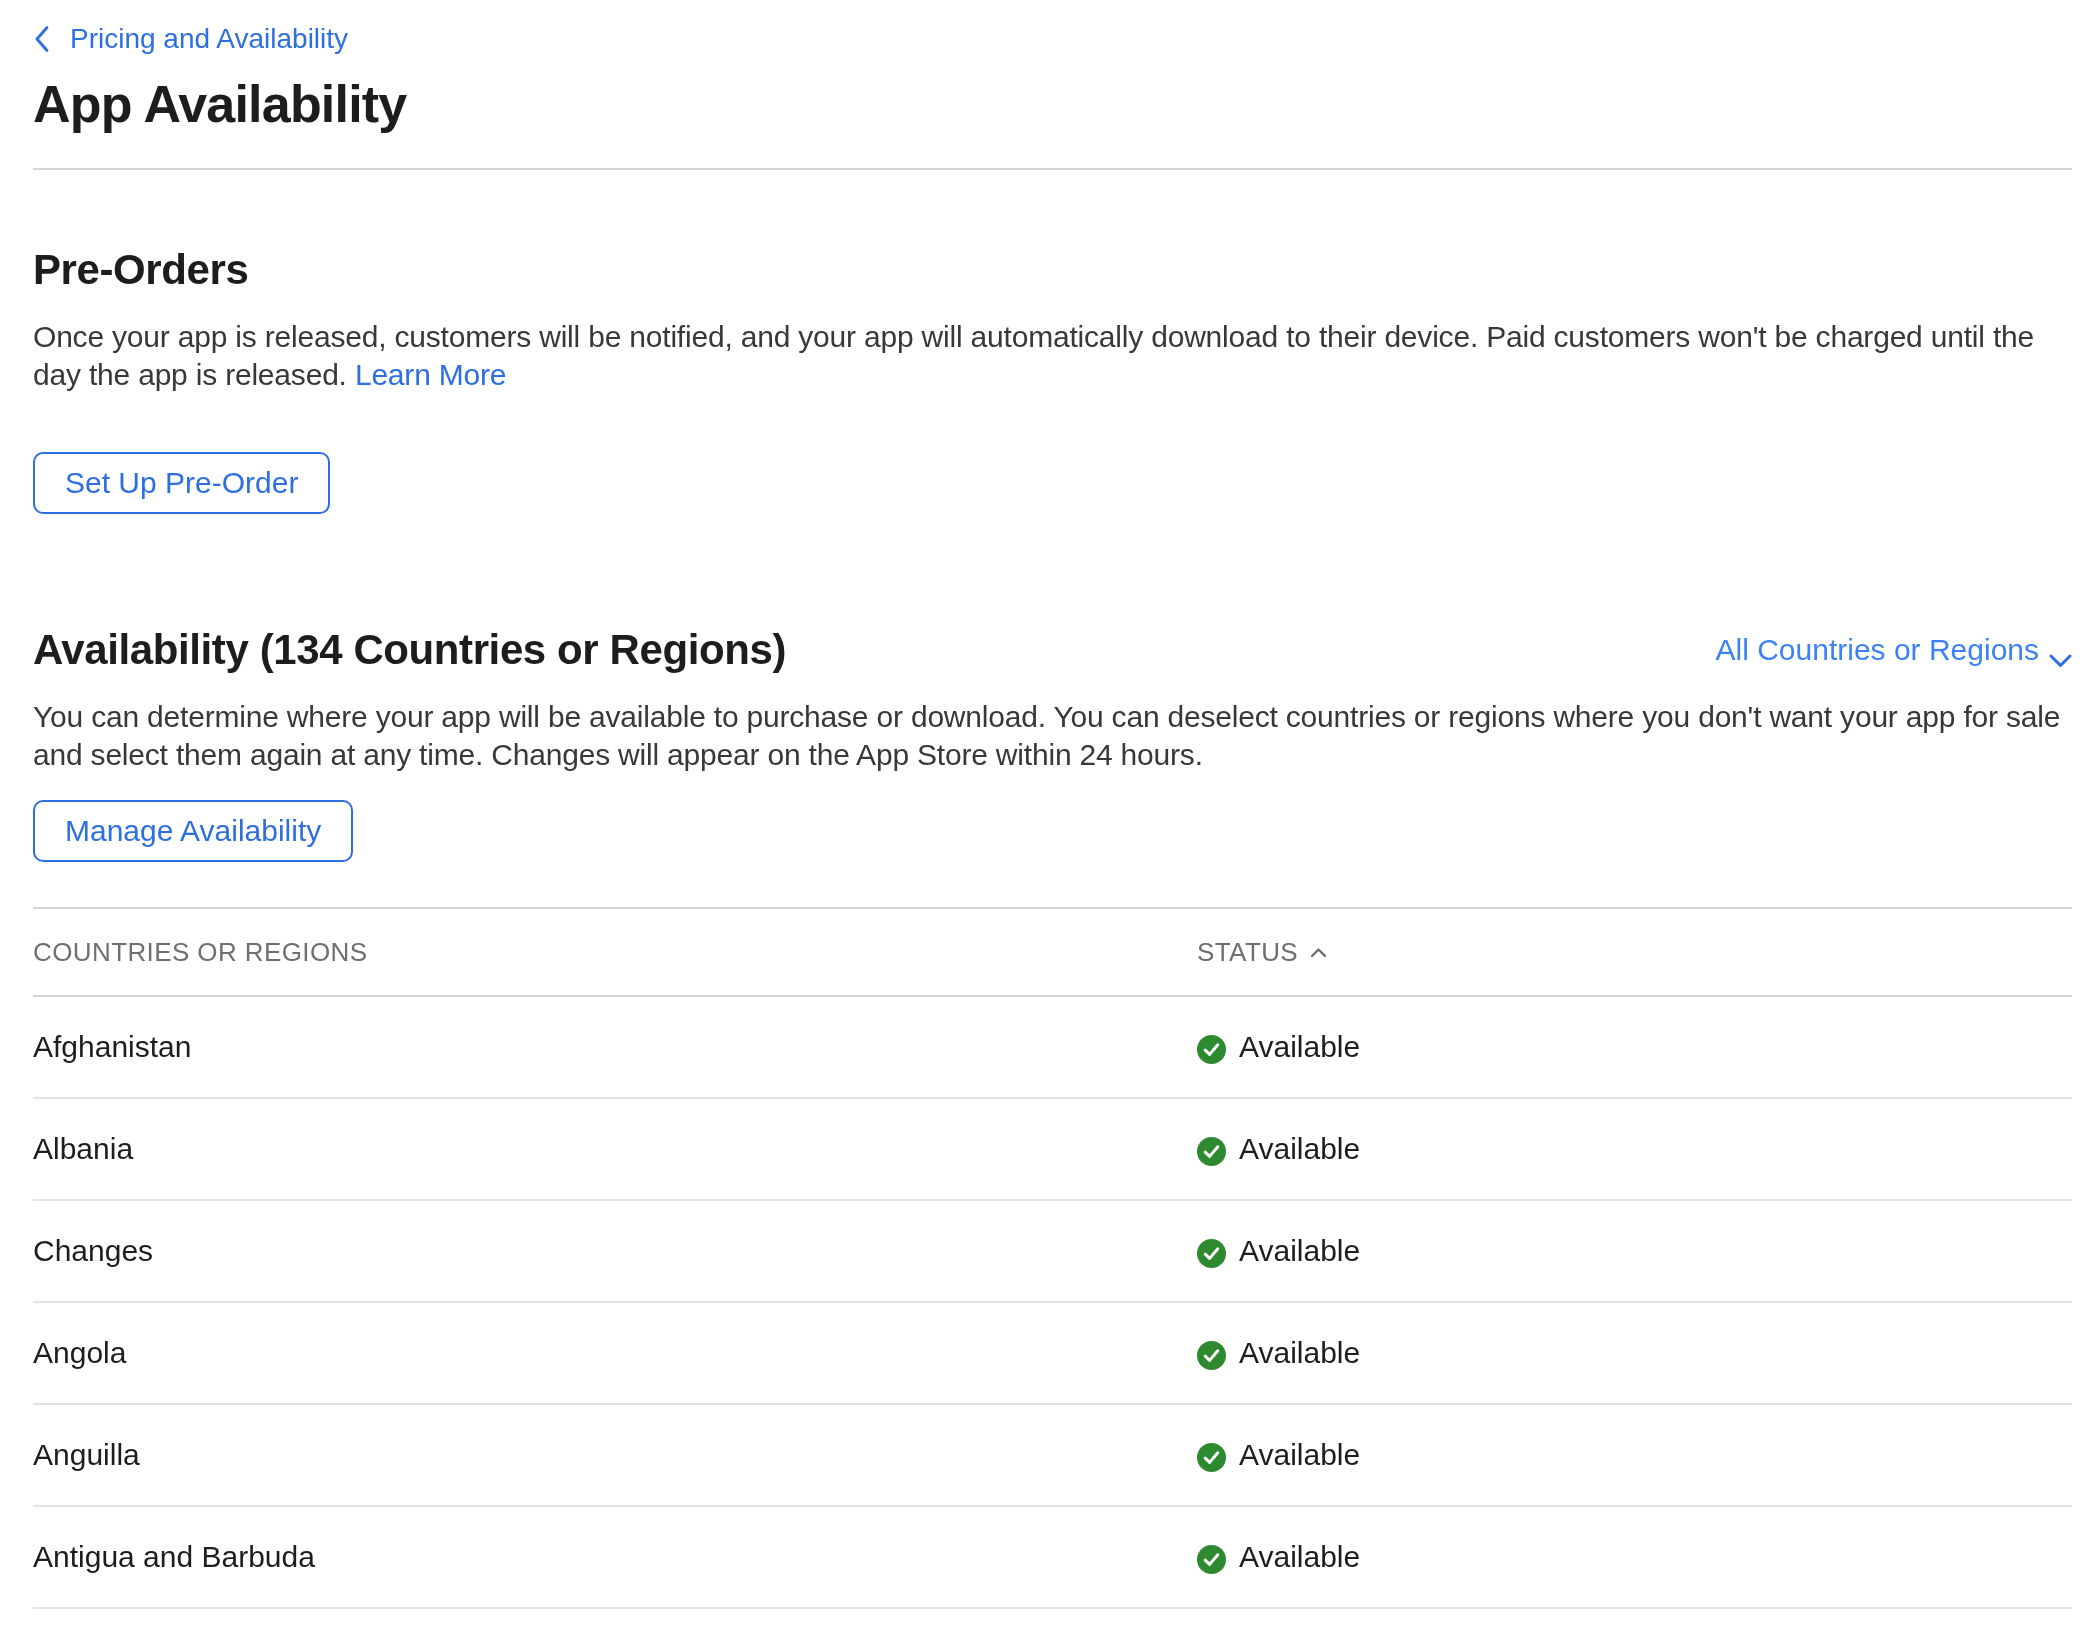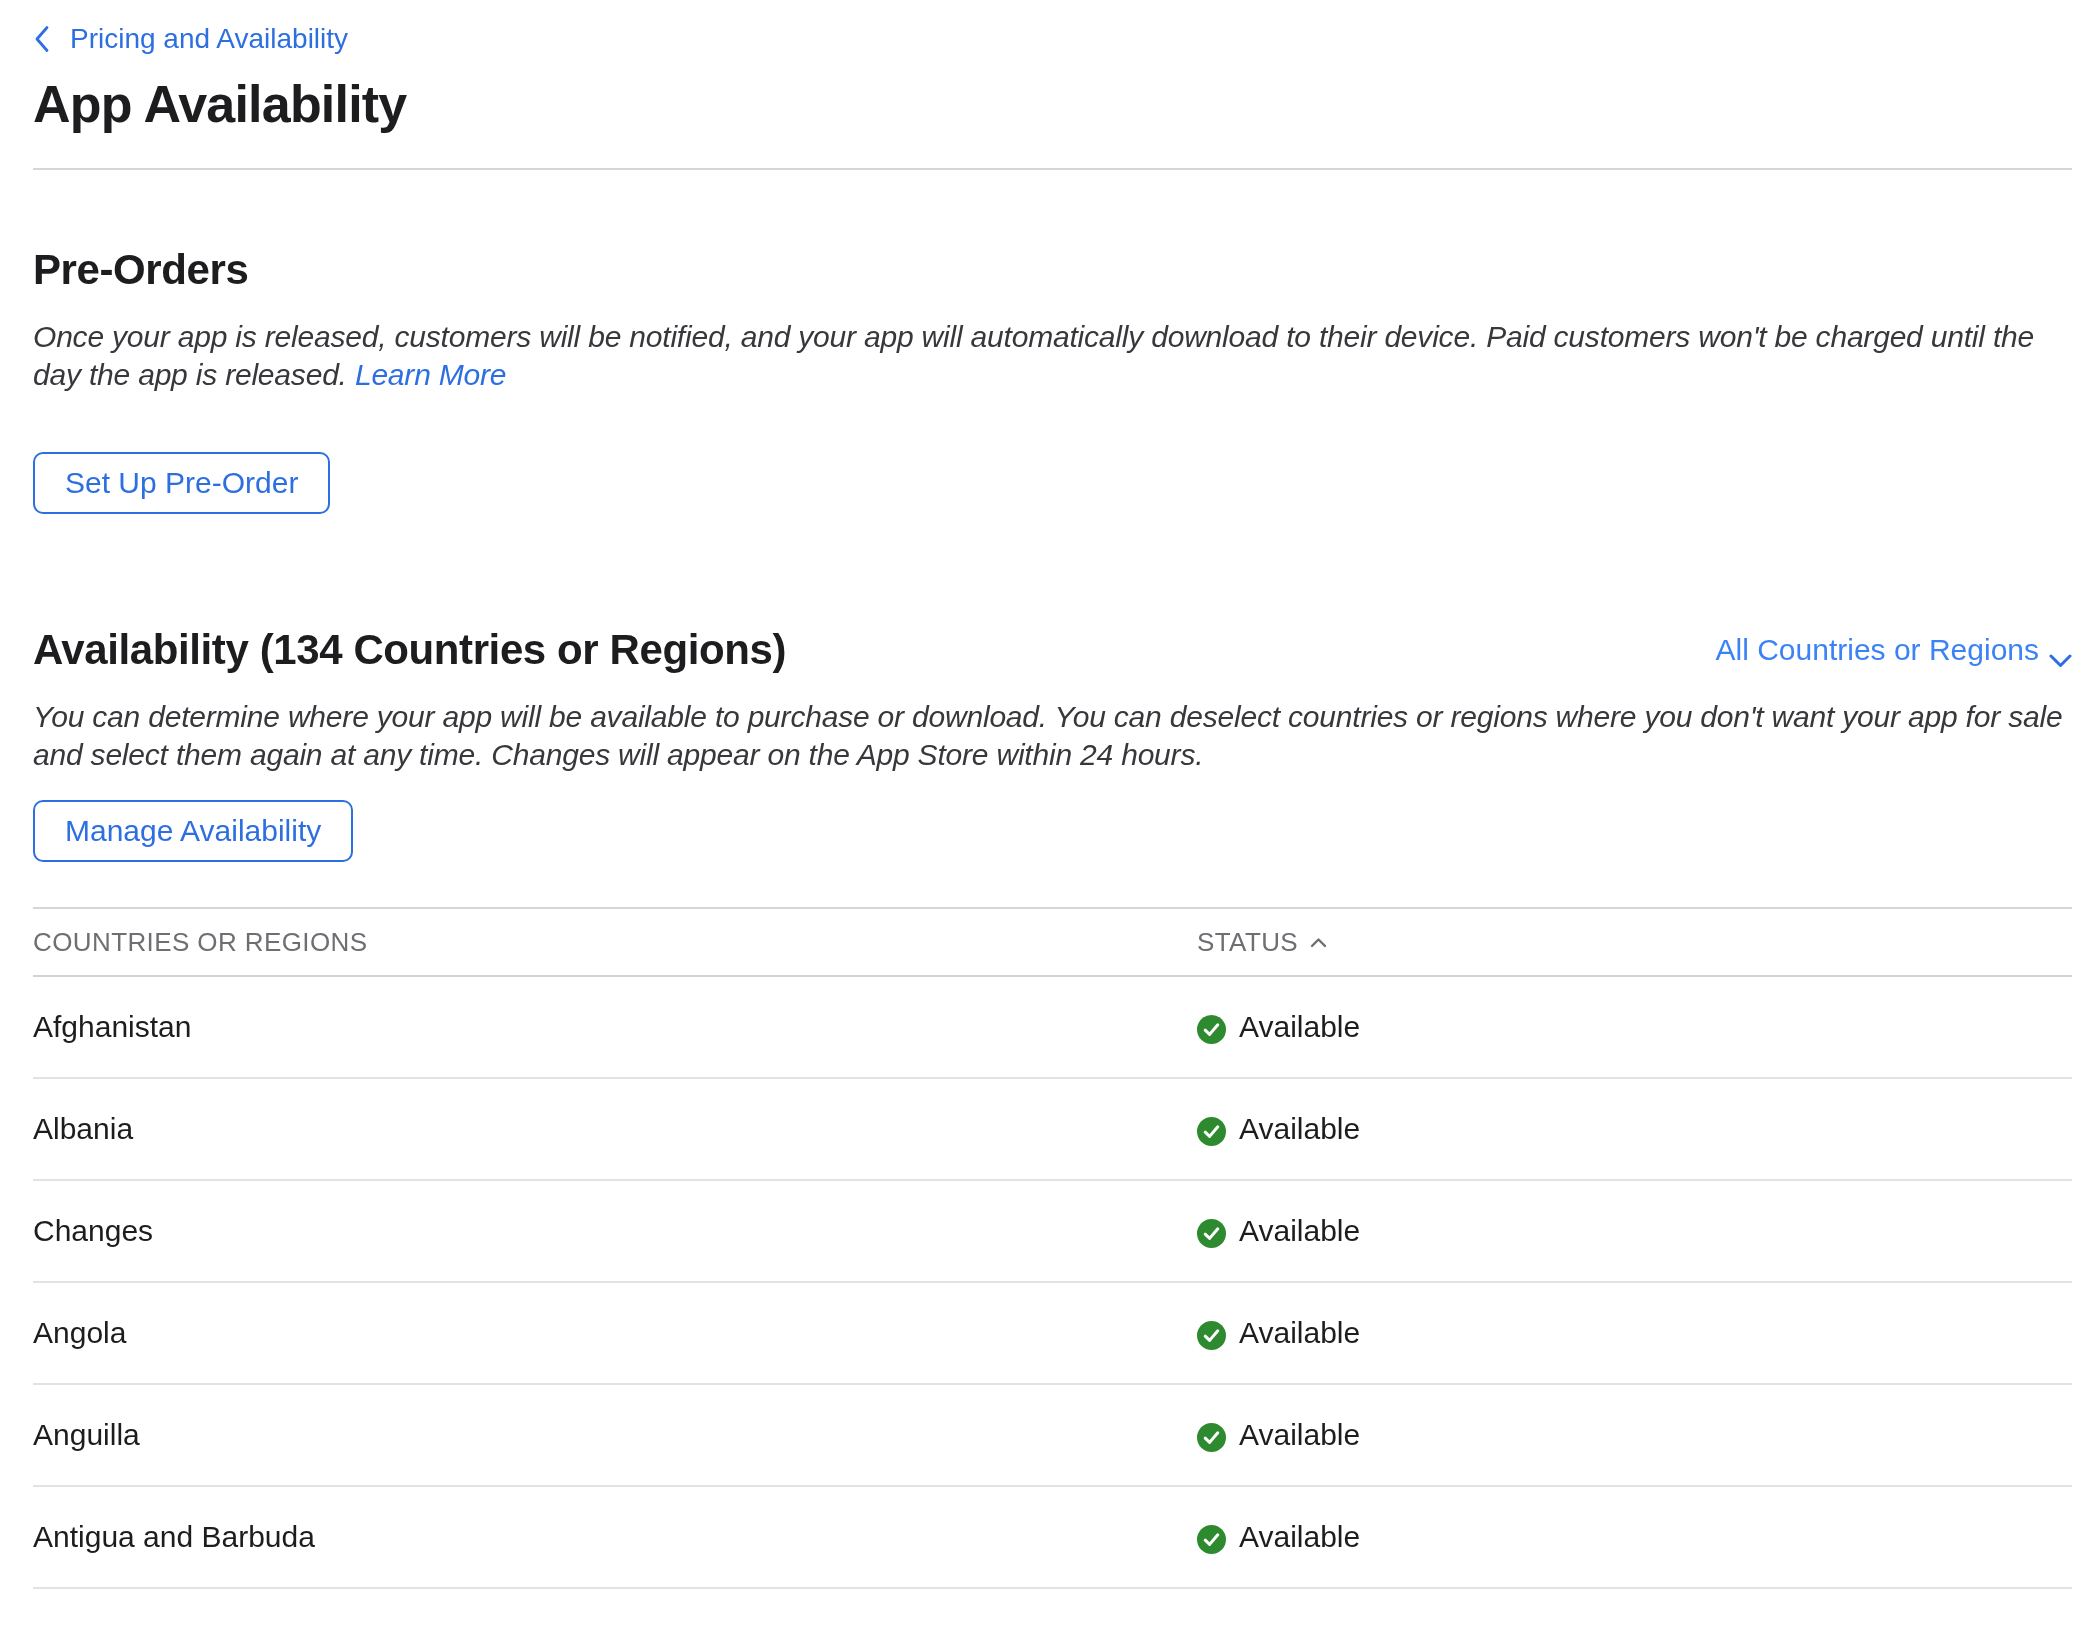--- a/index.html
+++ b/index.html
@@ -60,21 +60,20 @@
   }
   .preorders h2.section-heading { margin-top: 74px; }
 
   .body-text {
     margin: 22px 0 0 0;
     font-size: 30px;
     line-height: 38px;
     letter-spacing: -0.2px;
     color: #38383c;
     max-width: 2039px;
-    font-style: italic;
   }
   .inline-link {
     color: #2d6fe0;
     text-decoration: none;
     cursor: pointer;
   }
 
   .outline-button {
     display: inline-block;
     margin-top: 58px;
@@ -107,21 +106,21 @@
     cursor: pointer;
   }
   .filter-dropdown svg { display: block; margin-top: 4px; }
 
   
   .table { margin-top: 45px; }
   .thead {
     display: grid;
     grid-template-columns: 1164px auto;
     align-items: center;
-    height: 70px;
+    height: 90px;
     box-sizing: border-box;
     border-top: 2px solid #d6d6d8;
     border-bottom: 2px solid #d2d2d7;
     color: #6e6e73;
     font-size: 26px;
     letter-spacing: 0.4px;
   }
   .th { display: inline-flex; align-items: center; gap: 12px; cursor: pointer; }
   .th svg { display: block; }
   .trow {

